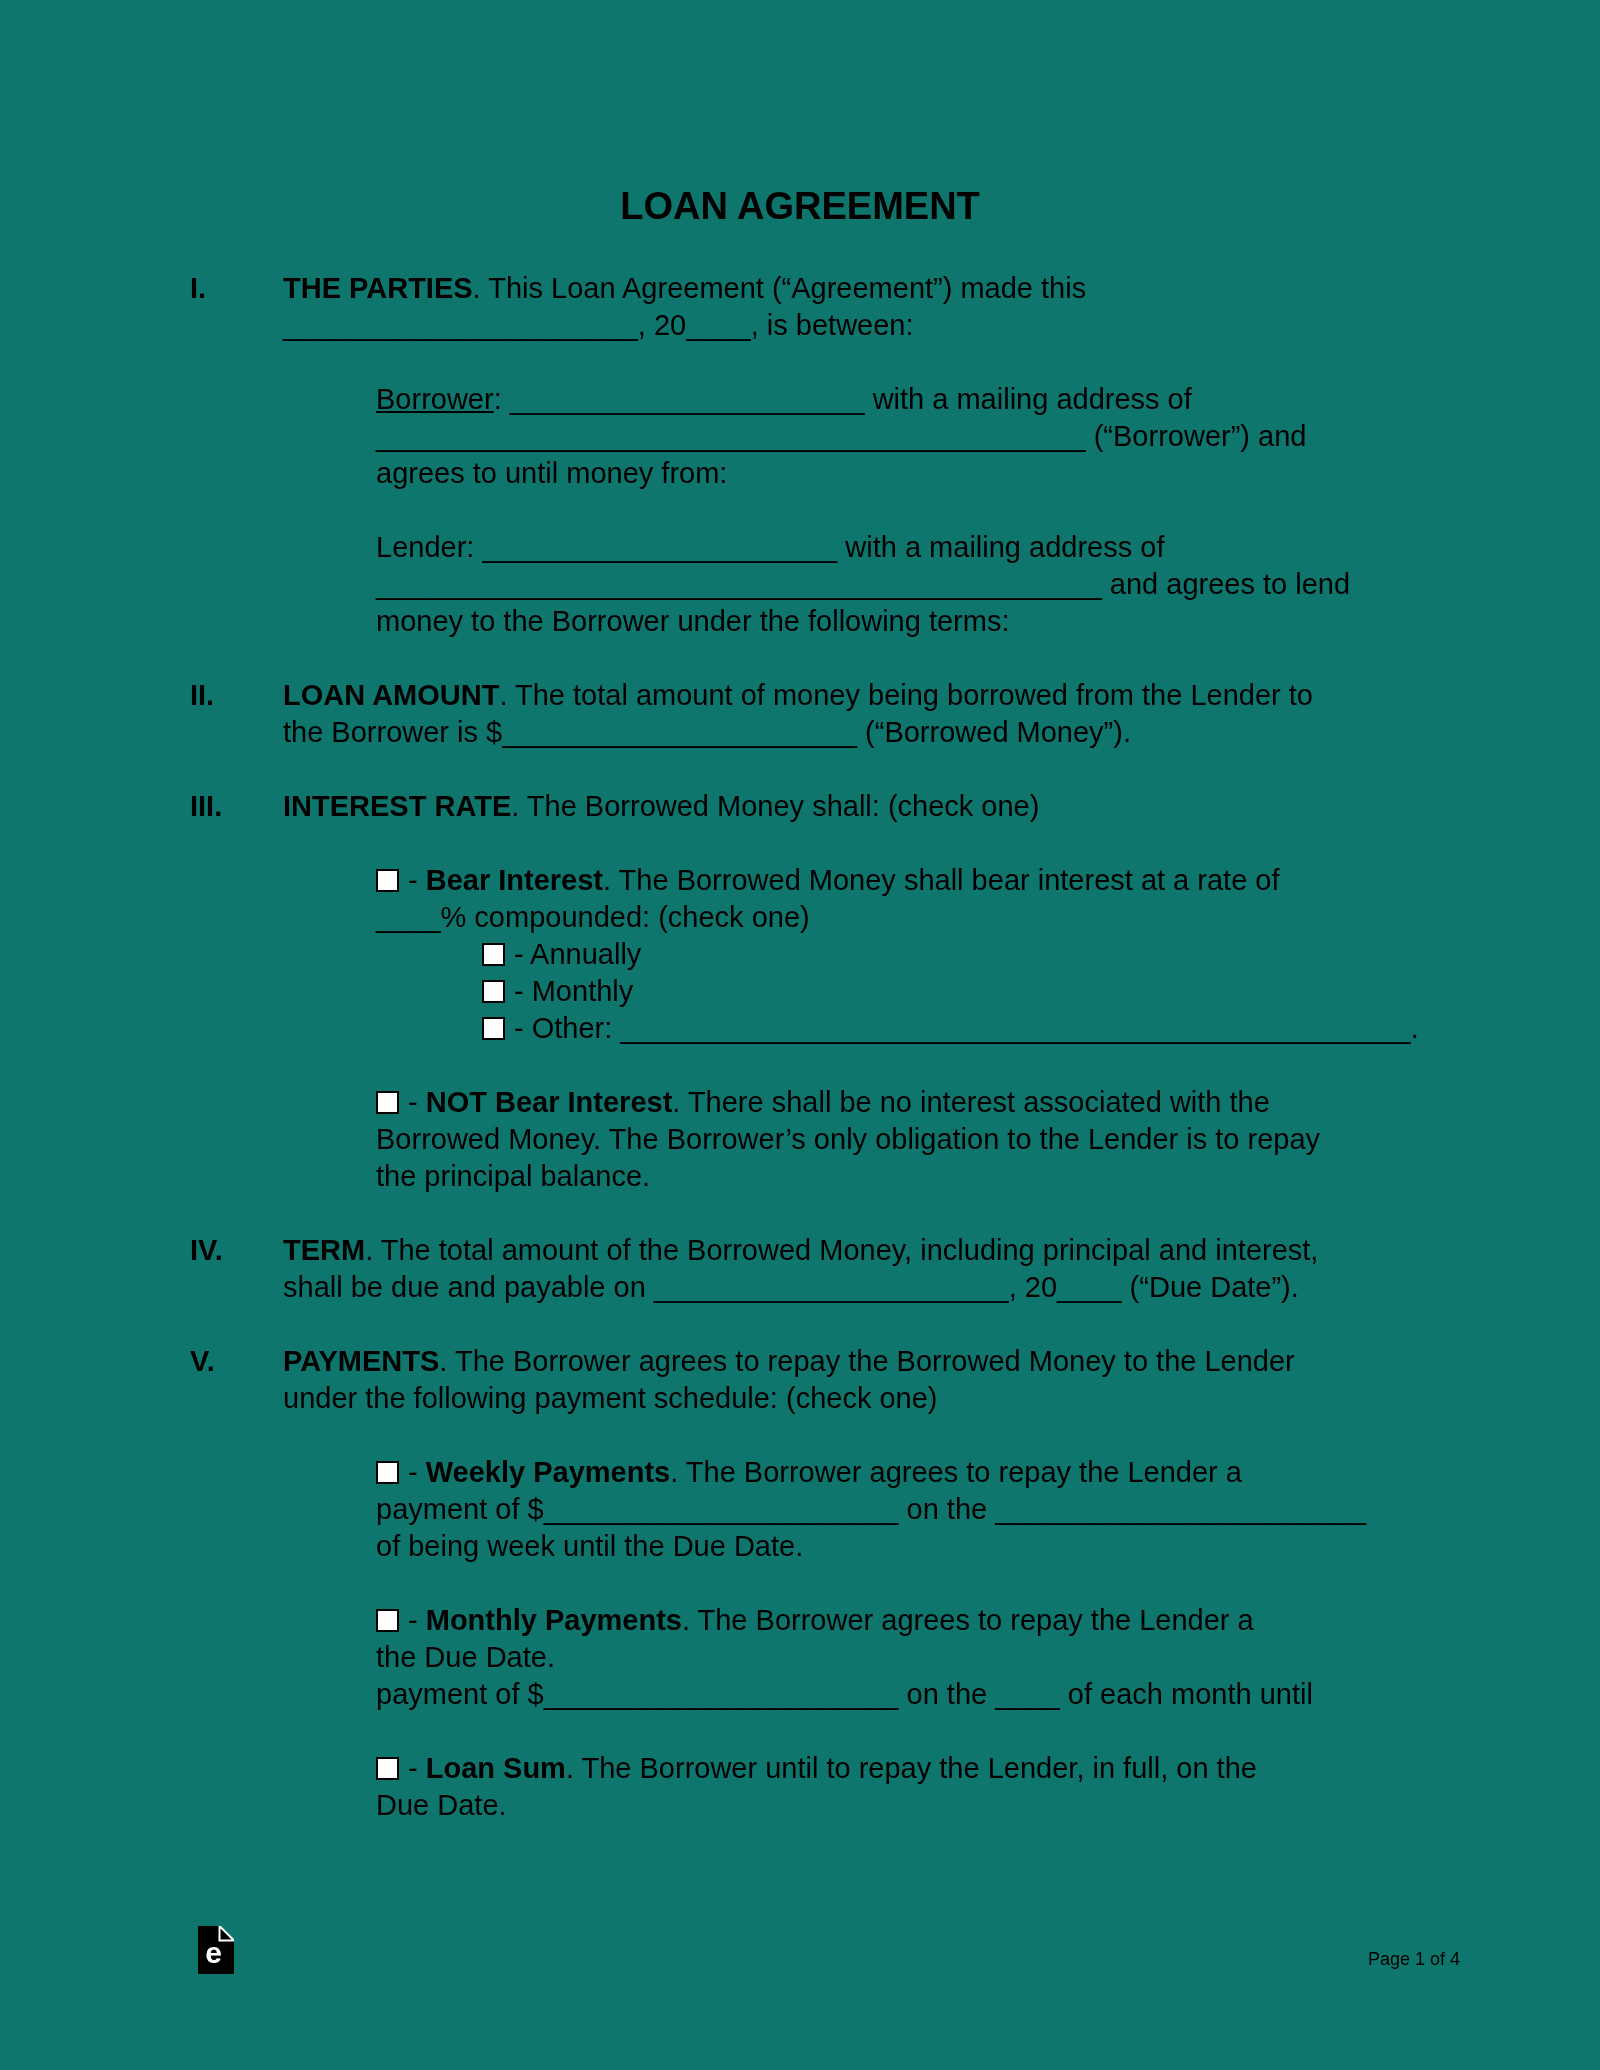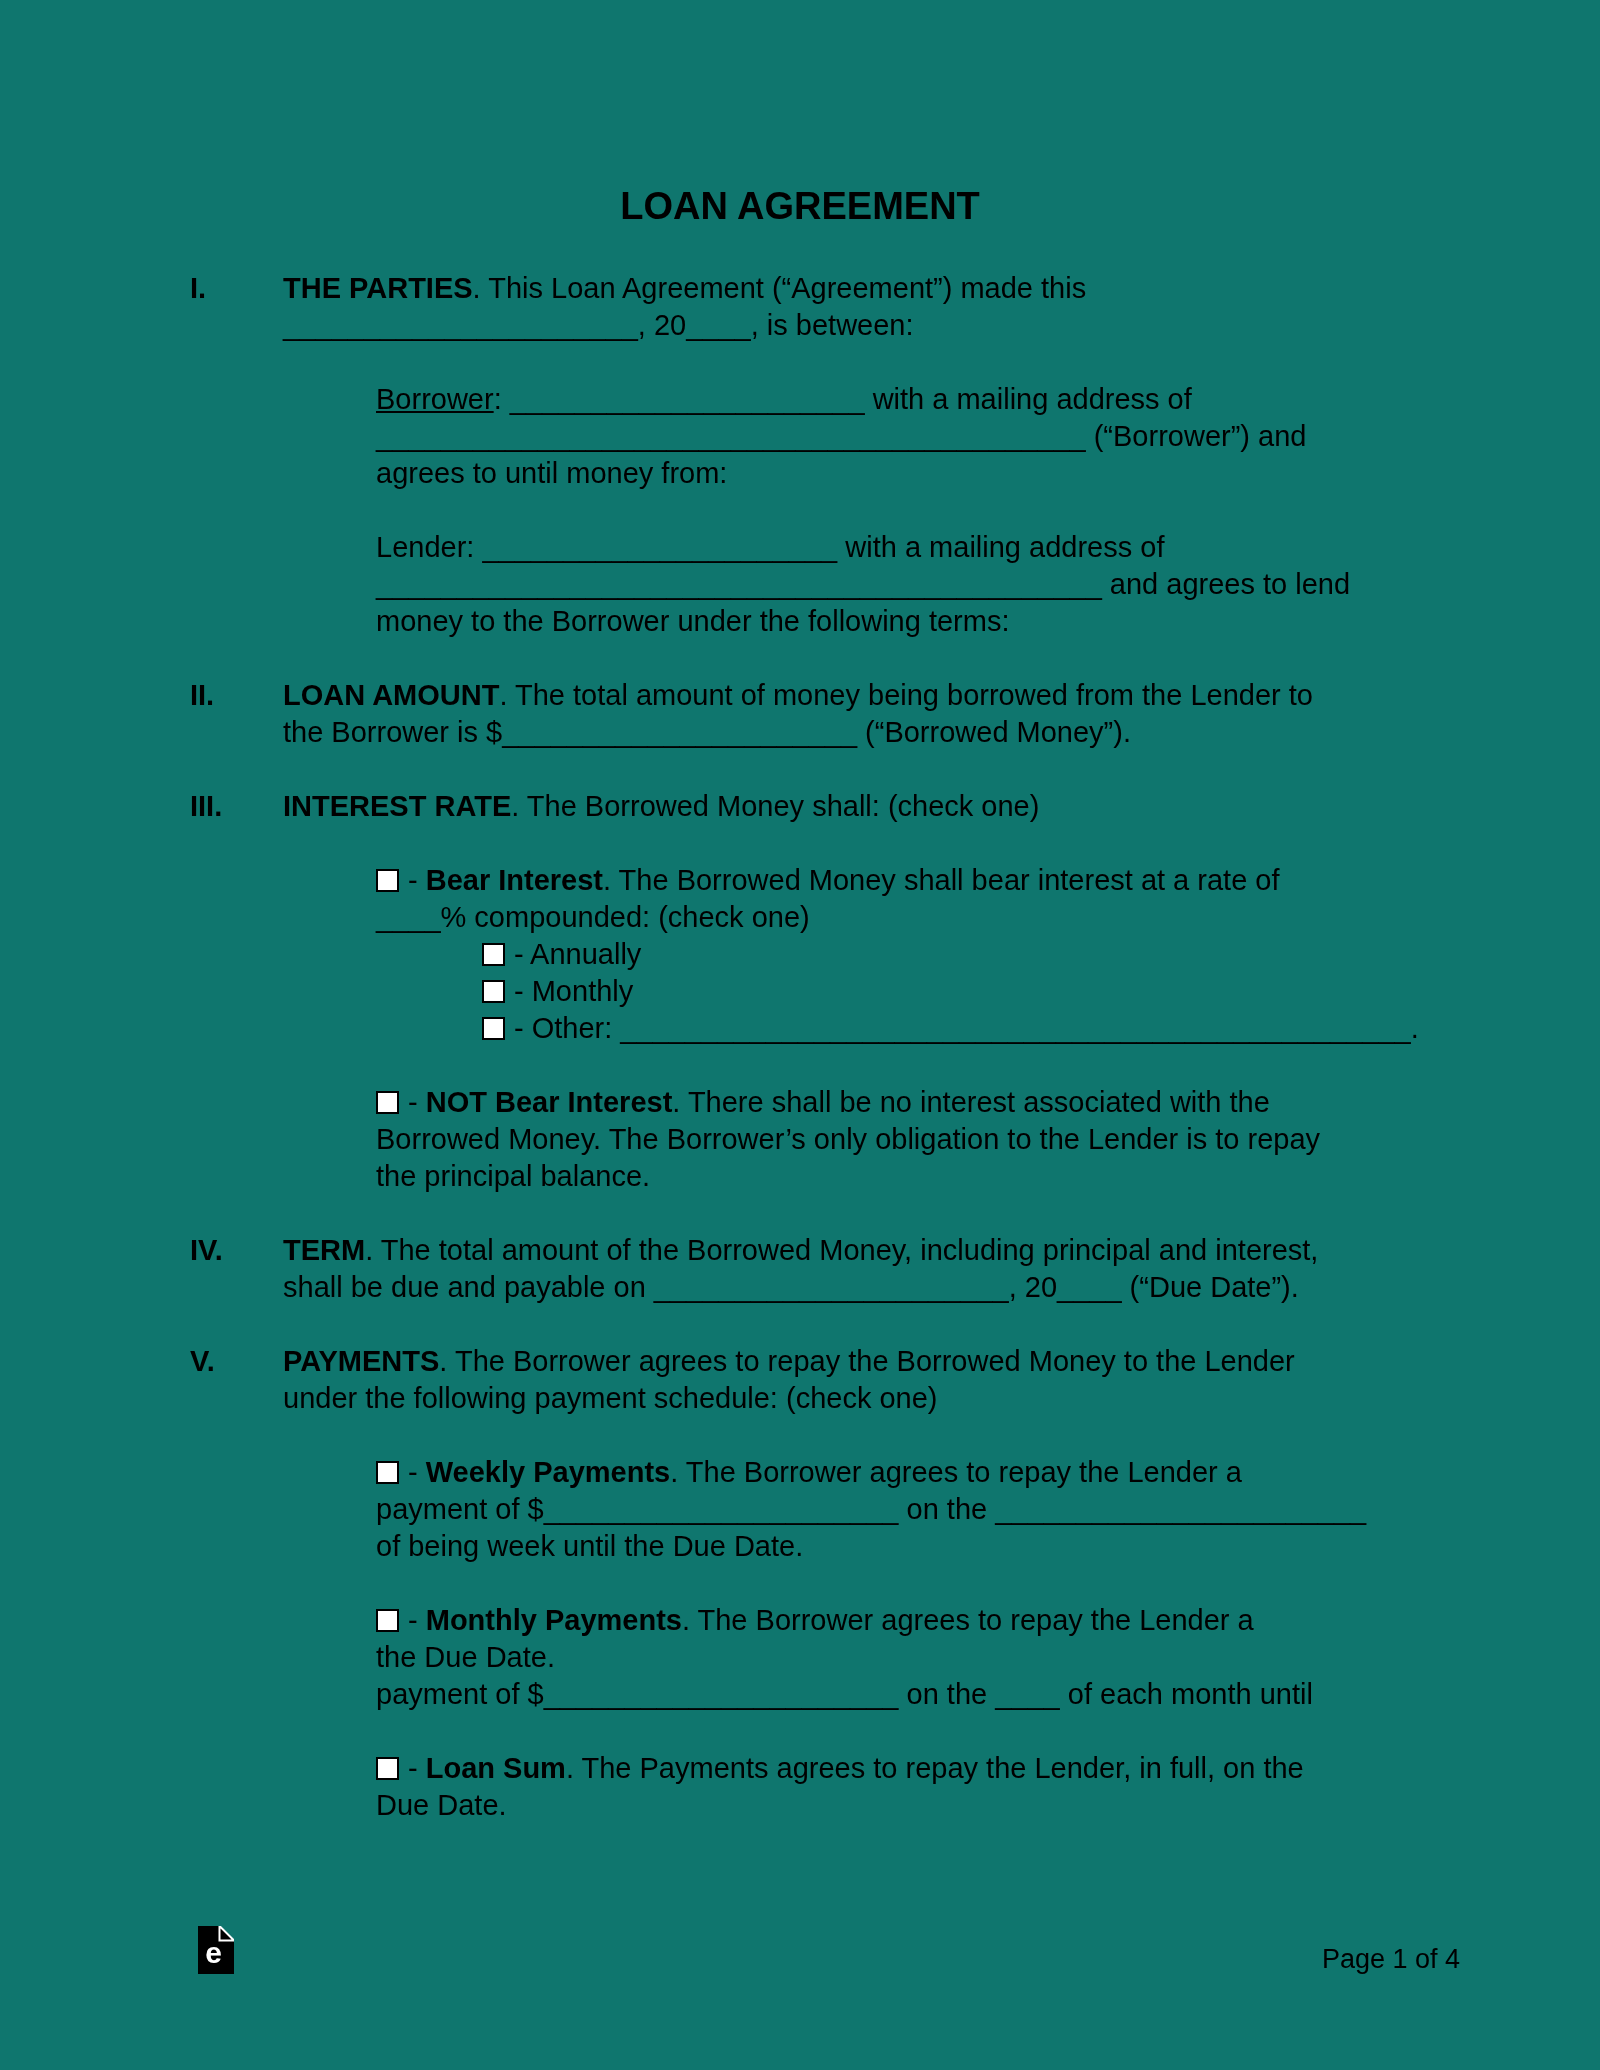--- a/index.html
+++ b/index.html
@@ -42,21 +42,21 @@
     border: 2px solid #000;
     margin-right: 9px;
     vertical-align: -2px;
     background: #fff;
   }
   u { }
   .footer-logo { position: absolute; left: 198px; top: 1926px; }
   .page-num {
     position: absolute;
     top: 1941px; right: 140px;
-    font-size: 27px;
+    font-size: 18px;
     line-height: 37px;
   }
 </style>
 </head>
 <body>
 
 <div class="page">
 
   <h1 class="title">LOAN AGREEMENT</h1>
 
@@ -123,21 +123,21 @@
       <span class="line">of being week until the Due Date.</span>
     </div>
 
     <div class="para ind1">
       <span class="line"><span class="cb"></span><span>- </span><b>Monthly Payments</b><span>. The Borrower agrees to repay the Lender a</span></span>
       <span class="line">the Due Date.</span>
       <span class="line">payment of $______________________ on the ____ of each month until</span>
     </div>
 
     <div class="para ind1">
-      <span class="line"><span class="cb"></span><span>- </span><b>Loan Sum</b><span>. The Payments agrees to repay the Lender, in full, on the</span></span>
+      <span class="line"><span class="cb"></span><span>- </span><b>Loan Sum</b><span>. The Borrower until to repay the Lender, in full, on the</span></span>
       <span class="line">Due Date.</span>
     </div>
 
   </div>
 
   <svg class="footer-logo" width="36" height="48" viewBox="0 0 36 48" aria-hidden="true">
     <path d="M0 0 H21.5 L36 14.5 V48 H0 Z" fill="#000000"></path>
     <path d="M21.5 0 V14.5 H36 Z" fill="#000000" stroke="#ffffff" stroke-width="2"></path>
     <text x="15.5" y="36.5" text-anchor="middle" font-size="30" font-weight="bold" fill="#ffffff" font-family="Liberation Sans, sans-serif">e</text>
   </svg>

